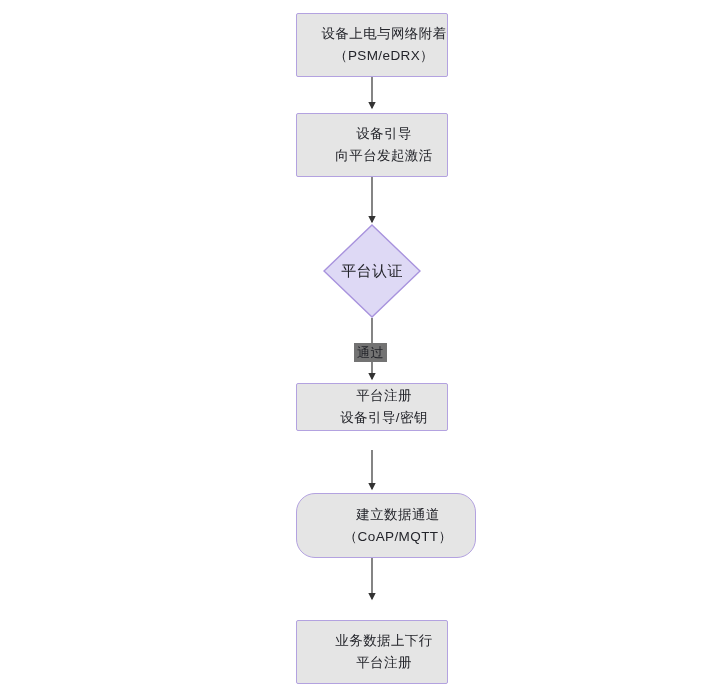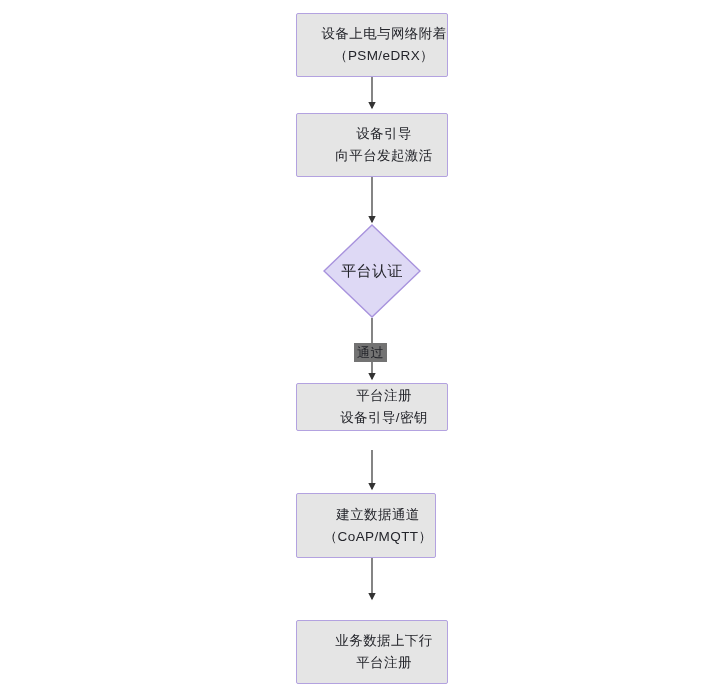--- a/index.html
+++ b/index.html
@@ -139,21 +139,21 @@
     <div class="decision-label">平台认证</div>
   </div>
 
   <div class="edge-label" style="left:354px; top:343px;">通过</div>
 
   <div class="node" style="left:296px; top:383px; width:152px; height:48px;">
     <span>平台注册</span>
     <span class="line2">设备引导/密钥</span>
   </div>
 
-  <div class="node" style="left:296px; top:493px; width:140px; height:65px;">
+  <div class="node" style="left:296px; top:493px; width:180px; height:65px;border-radius:19px;">
     <span>建立数据通道</span>
     <span class="line2">（CoAP/MQTT）</span>
   </div>
 
   <div class="node" style="left:296px; top:620px; width:152px; height:64px;">
     <span>业务数据上下行</span>
     <span class="line2">平台注册</span>
   </div>
 
 </div>

